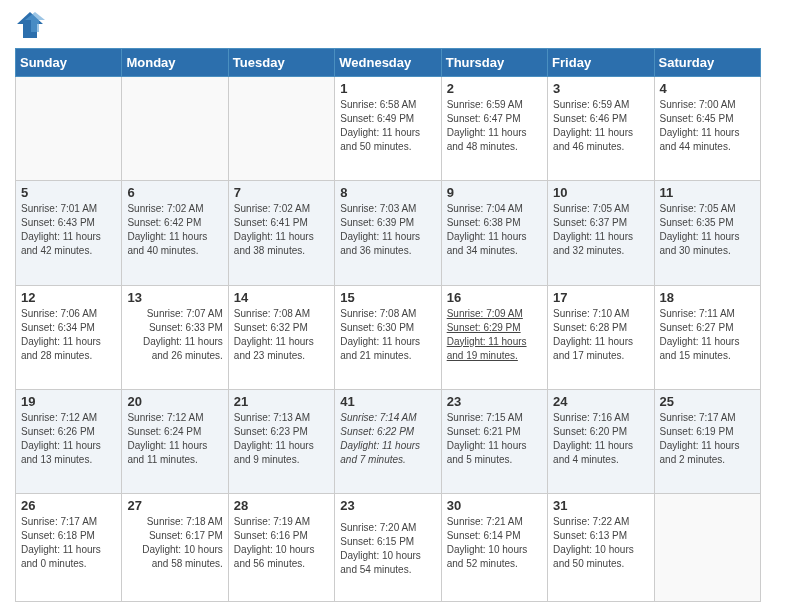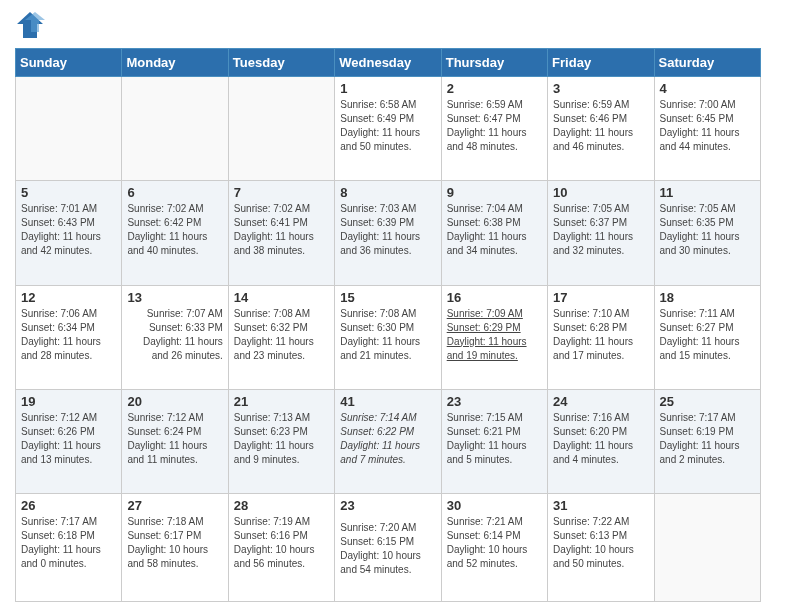--- a/index.html
+++ b/index.html
@@ -328,21 +328,21 @@
         <tr>
           <td>
             <span class="day-number">26</span>
             <div class="day-info" style="white-space: pre-line;">Sunrise: 7:17 AM
 Sunset: 6:18 PM
 Daylight: 11 hours
 and 0 minutes.</div>
           </td>
           <td>
             <span class="day-number">27</span>
-            <div class="day-info" style="white-space: pre-line;">Sunrise: 7:18 AM
+            <div class="day-info" style="white-space: pre-line; text-align: right;">Sunrise: 7:18 AM
 Sunset: 6:17 PM
 Daylight: 10 hours
 and 58 minutes.</div>
           </td>
           <td>
             <span class="day-number">28</span>
             <div class="day-info" style="white-space: pre-line;">Sunrise: 7:19 AM
 Sunset: 6:16 PM
 Daylight: 10 hours
 and 56 minutes.</div>

